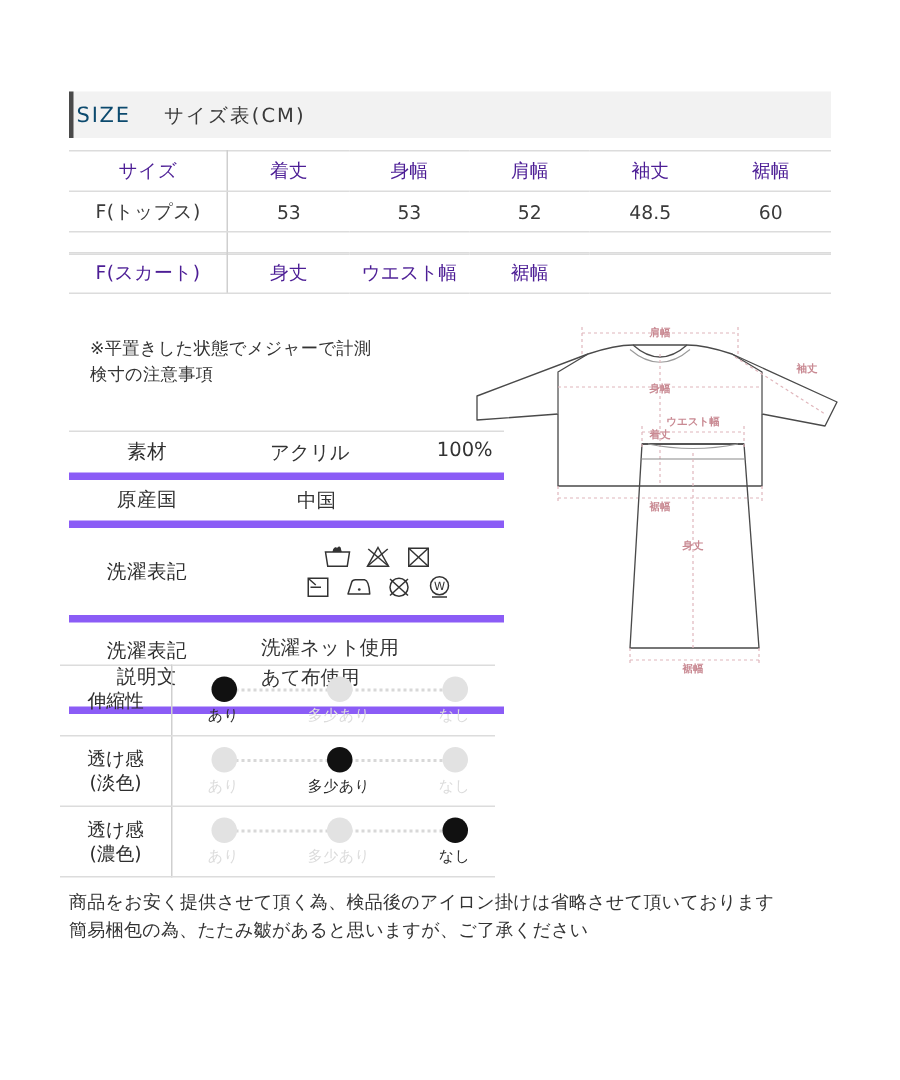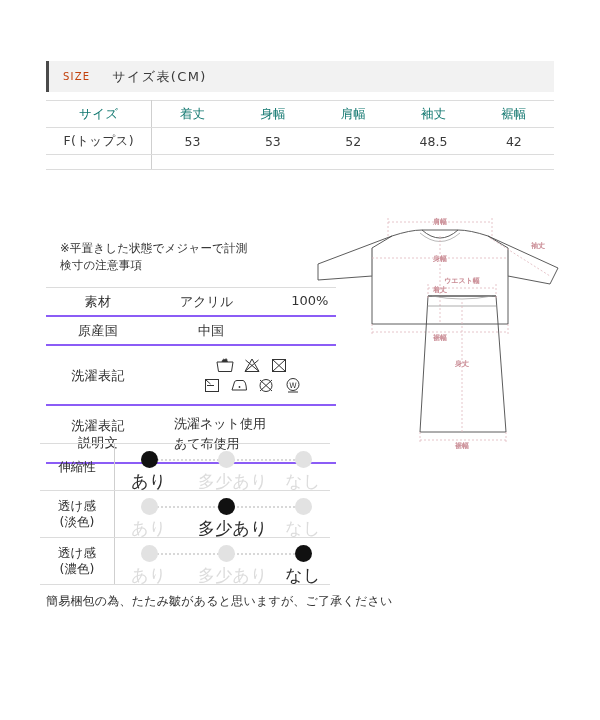--- a/index.html
+++ b/index.html
@@ -32,24 +32,24 @@
     display: flex;
     align-items: center;
   }
   .size-header-bar {
     width: 3px;
     height: 31px;
     background: #4a4a4a;
     flex: 0 0 auto;
   }
   .size-header-en {
-    font-size: 10px;
+    font-size: 14px;
     letter-spacing: 1.2px;
-    color: #c2410c;
-    margin-left: 14px;
+    color: #0c4a6e;
+    margin-left: 2px;
   }
   .size-header-jp {
     font-size: 13px;
     letter-spacing: 1.4px;
     color: #3a3a3a;
     margin-left: 22px;
   }
 
   
   .size-table {
@@ -71,30 +71,30 @@
     text-align: center;
     font-weight: normal;
   }
   .size-table .rowlabel {
     width: 105px;
     border-right: 1px solid #cfcfcf;
     font-size: 13px;
     color: #2e2e2e;
     letter-spacing: 0.3px;
   }
-  .size-table .hdr td { color: #0f766e; font-size: 12.5px; }
+  .size-table .hdr td { color: #4c1d95; font-size: 12.5px; }
   .size-table .vals td { color: #3a3a3a; font-size: 12.5px; }
   .size-table .blankrow td { height: 14px; border-top: none; }
   .size-table .colcell { width: 80px; }
 
   
   .notes {
     position: absolute;
     left: 60px;
-    top: 240px;
+    top: 224px;
     font-size: 11.5px;
     line-height: 16.5px;
     color: #333333;
     letter-spacing: 0.2px;
   }
 
   
   .diagrams {
     position: absolute;
     left: 310px;
@@ -107,21 +107,21 @@
   .spec-table {
     position: absolute;
     left: 46px;
     top: 287px;
     width: 290px;
     border-collapse: collapse;
     font-size: 13px;
   }
   .spec-table td {
     border-top: 1px solid #dcdcdc;
-    border-bottom: 2px solid #8b5cf6;
+    border-bottom: 5px solid #8b5cf6;
     padding: 0;
     vertical-align: middle;
   }
   .spec-table .sp-label {
     width: 104px;
     text-align: center;
     color: #2e2e2e;
     font-size: 13px;
     line-height: 17px;
     letter-spacing: 0.4px;
@@ -194,21 +194,21 @@
   .scale-opt .dot {
     width: 17px;
     height: 17px;
     border-radius: 50%;
     background: #e2e2e2;
     margin: 7px auto 2px auto;
     position: relative;
     z-index: 2;
   }
   .scale-opt .lbl {
-    font-size: 17px;
+    font-size: 10px;
     color: #dcdcdc;
     letter-spacing: 0.3px;
     white-space: nowrap;
   }
   .scale-opt.on .dot { background: #111111; }
   .scale-opt.on .lbl { color: #2b2b2b; }
 
   
   .footer {
     position: absolute;
@@ -242,31 +242,39 @@
       <td class="colcell">肩幅</td>
       <td class="colcell">袖丈</td>
       <td class="colcell">裾幅</td>
     </tr>
     <tr class="vals">
       <td class="rowlabel">F(トップス)</td>
       <td>53</td>
       <td>53</td>
       <td>52</td>
       <td>48.5</td>
-      <td>42</td>
+      <td>60</td>
     </tr>
     <tr class="blankrow">
       <td class="rowlabel"></td>
       <td colspan="5"></td>
     </tr>
   </tbody>
     </table>
 
   <table class="size-table" id="skirt-table">
     <tbody>
+        <tr class="hdr">
+      <td class="rowlabel">F(スカート)</td>
+      <td class="colcell">身丈</td>
+      <td class="colcell">ウエスト幅</td>
+      <td class="colcell">裾幅</td>
+      <td class="colcell"></td>
+      <td class="colcell"></td>
+    </tr>
   </tbody>
     </table>
 
   <div class="notes">
     <div>※平置きした状態でメジャーで計測</div>
     <div>検寸の注意事項</div>
   </div>
 
   <div class="diagrams">
     <svg width="260" height="245" viewBox="0 0 260 245">
@@ -476,16 +484,17 @@
             <div class="dot"></div>
             <div class="lbl">なし</div>
           </div>
         </div>
       </td>
     </tr>
   </tbody>
     </table>
 
   <div class="footer">
+    <div>商品をお安く提供させて頂く為、検品後のアイロン掛けは省略させて頂いております</div>
     <div>簡易梱包の為、たたみ皺があると思いますが、ご了承ください</div>
   </div>
 
 </div>
 
 </body></html>

